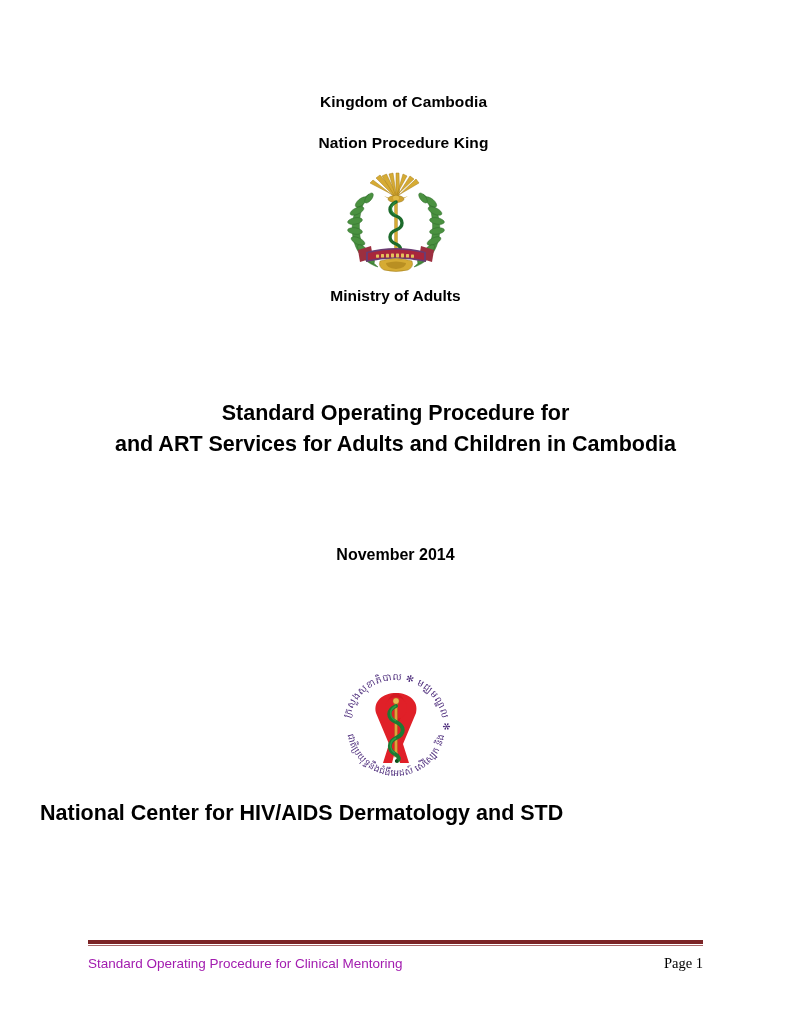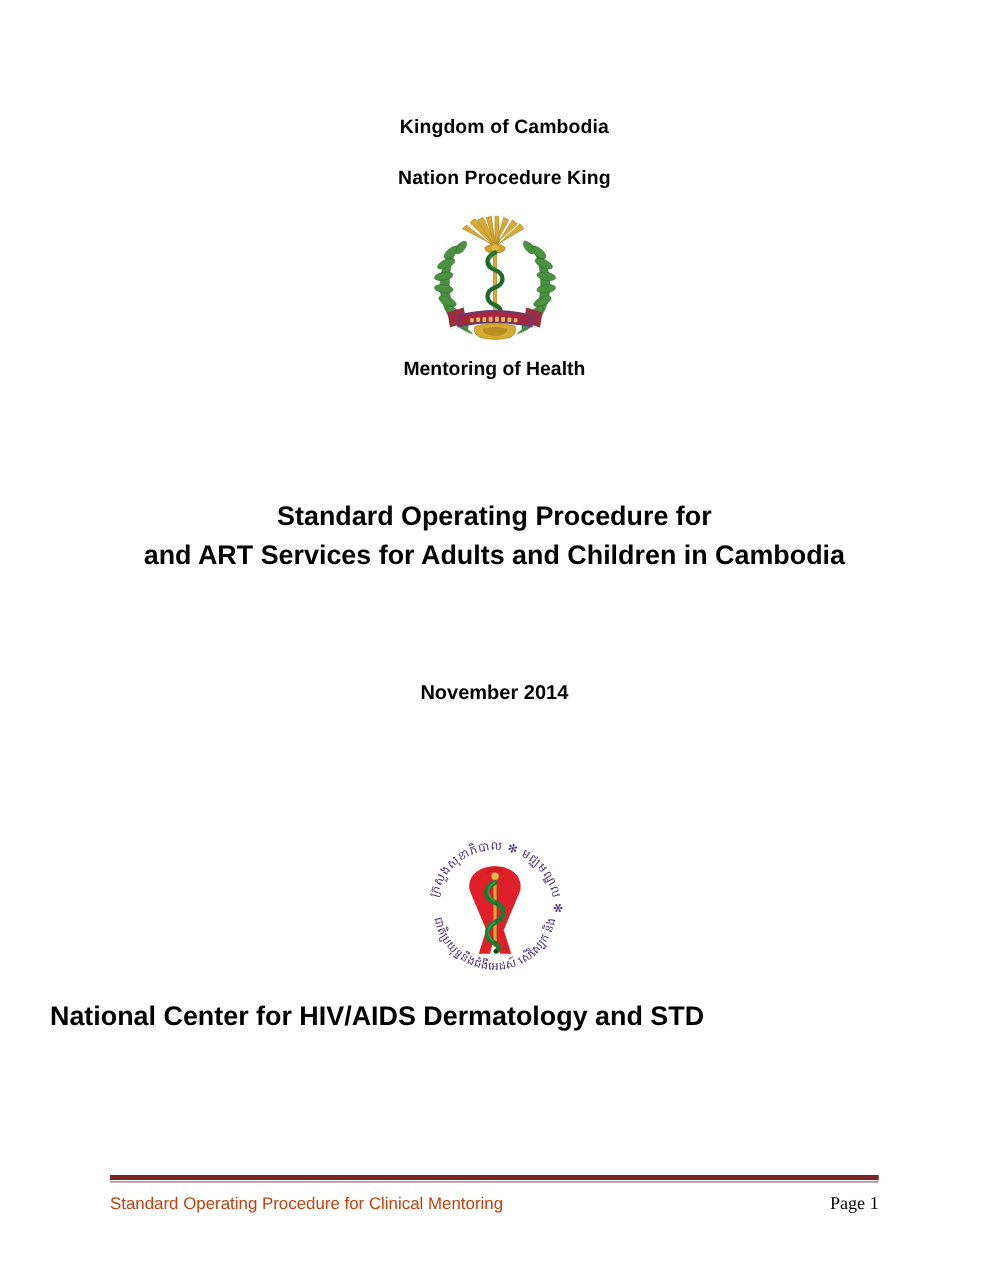--- a/index.html
+++ b/index.html
@@ -119,21 +119,21 @@
   }
   .footer-row {
     display: flex;
     align-items: baseline;
     justify-content: space-between;
     margin-top: 9px;
   }
   .footer-left {
     font-family: "Liberation Sans", sans-serif;
     font-size: 13.5px;
-    color: #c2410c;
+    color: #a21caf;
     white-space: nowrap;
   }
   .footer-right {
     font-family: "Liberation Serif", serif;
     font-size: 14.5px;
     color: #000000;
     white-space: nowrap;
   }
 </style>
 </head>
@@ -210,21 +210,21 @@
           <rect x="70" y="82" width="3" height="3.5" rx="0.6"></rect>
           <rect x="75" y="82.6" width="3" height="3.2" rx="0.6"></rect>
         </g>
 
         <path d="M44 89 Q60 84 76 89 Q78 95 72 98 Q60 101 48 98 Q42 95 44 89 Z" fill="#d6ab33" stroke="#9c7a1c" stroke-width="0.5"></path>
         <path d="M50 91 Q60 88 70 91 Q70 96 60 97 Q50 96 50 91 Z" fill="#b98f22"></path>
       </g>
     </svg>
   </div>
 
-  <div class="ministry-of-health">Mentoring of Health</div>
+  <div class="ministry-of-health">Ministry of Adults</div>
 
   <div class="doc-title">
     <span class="tl">Standard Operating Procedure for</span>
     <span class="tl">and ART Services for Adults and Children in Cambodia</span>
   </div>
 
   <div class="doc-date">November 2014</div>
 
   <div class="nchads-logo">
     <svg viewBox="0 0 118 118" width="118" height="118" xmlns="http://www.w3.org/2000/svg">

